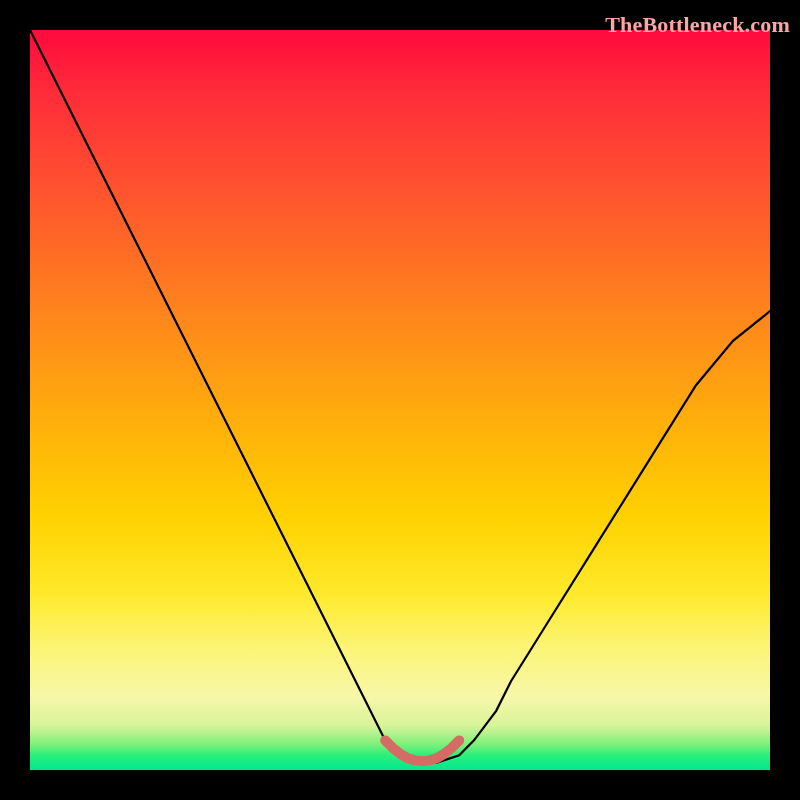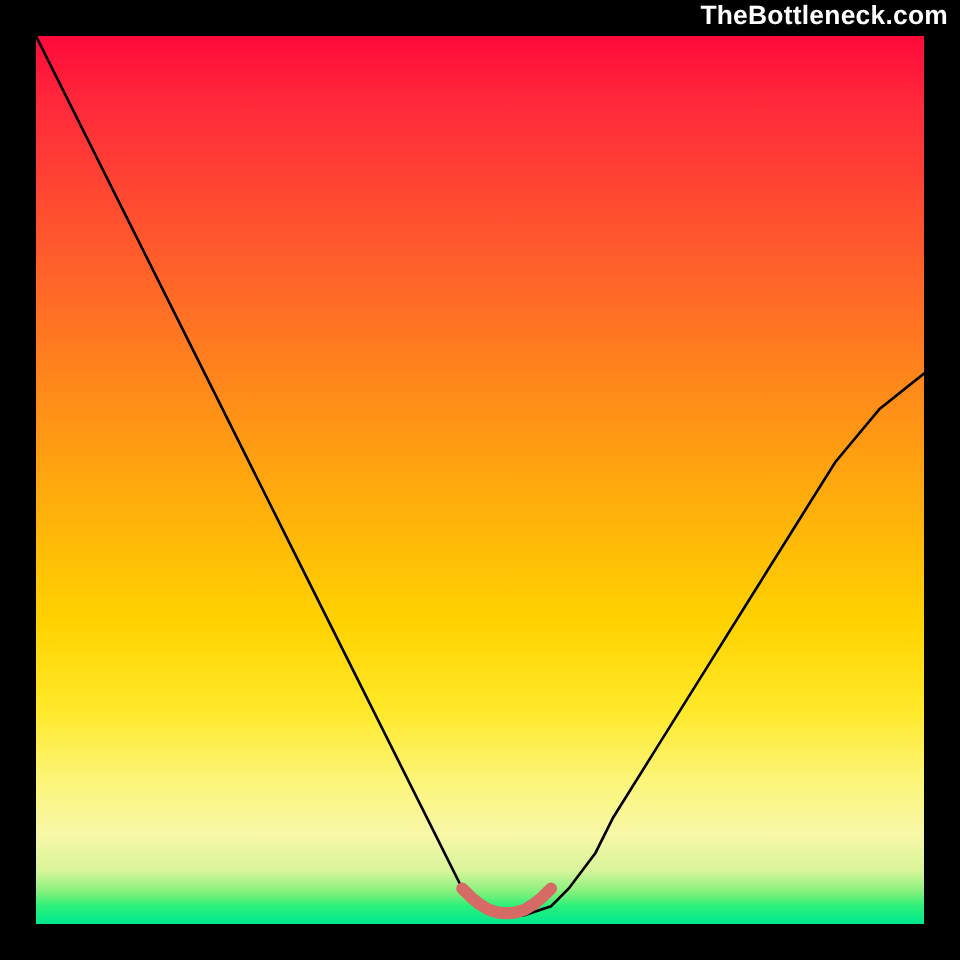--- a/index.html
+++ b/index.html
@@ -12,27 +12,28 @@
     font-family: Arial, Helvetica, sans-serif;
   }
   .frame {
     position: relative;
     width: 800px;
     height: 800px;
     background: #000;
   }
   .watermark {
     position: absolute;
-    top: 0;
+    top: 12px;
     right: 10px;
-    color: #ffffff;
+    color: #fca5a5;
     font-size: 22px;
     font-weight: 600;
     letter-spacing: 0.2px;
     z-index: 5;
+    font-family: Liberation Serif, serif;
   }
   .plot-area {
     position: absolute;
     left: 30px;
     top: 30px;
     width: 740px;
     height: 740px;
     overflow: hidden;
   }
   .gradient-bg {

